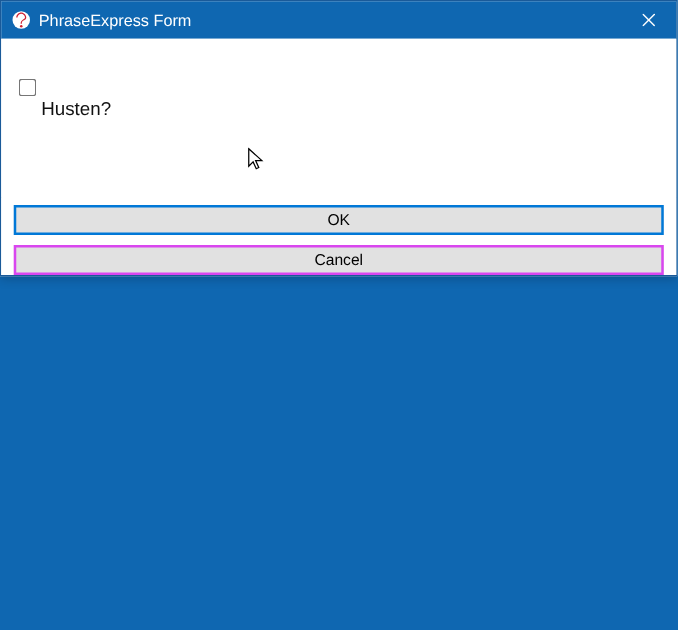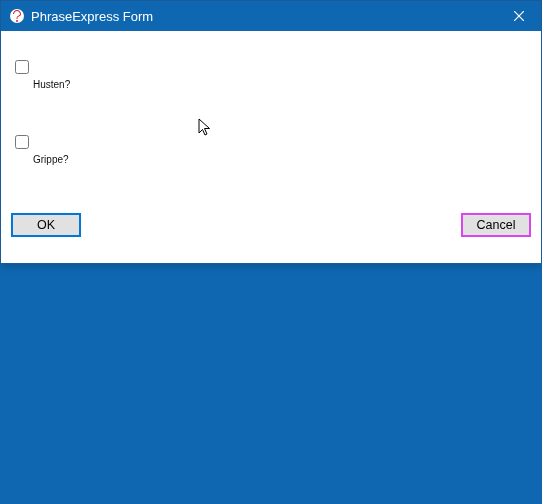--- a/index.html
+++ b/index.html
@@ -70,32 +70,33 @@
     margin-bottom: 8px;
   }
   .cb-row input[type=checkbox] {
     width: 14px;
     height: 14px;
     margin: 0 4px 0 0;
     accent-color: #0f67b1;
   }
   .cb-row label {
     color: #111;
-    font-size: 10px;
+    font-size: 15px;
     margin-top: 36px;
   }
   .gap {
     height: 20px;
   }
   .button-row {
     display: flex;
-    justify-content: space-between;
+    justify-content: center;
     gap: 8px;
-    padding: 6px 10px 26px 10px;
+    padding: 6px 10px 0 10px;
     background: #fff;
+    flex-direction: column;
   }
   .btn {
     min-width: 70px;
     height: 24px;
     background: #e1e1e1;
     border: 2px solid #d946ef;
     font-family: inherit;
     font-size: 12.5px;
     color: #000;
     cursor: pointer;
@@ -143,24 +144,20 @@
     <div class="client">
 
       <div class="cb-row">
         <input type="checkbox" id="cb0" style="">
         <label for="cb0">Husten?</label>
       </div>
 
 
       <div class="gap"></div>
 
-      <div class="cb-row">
-        <input type="checkbox" id="cb2" style="">
-        <label for="cb2">Grippe?</label>
-      </div>
 
       <div style="height:22px;"></div>
     </div>
 
     <div class="button-row">
       <button class="btn default">OK</button>
       <button class="btn">Cancel</button>
     </div>
 
   </div>

